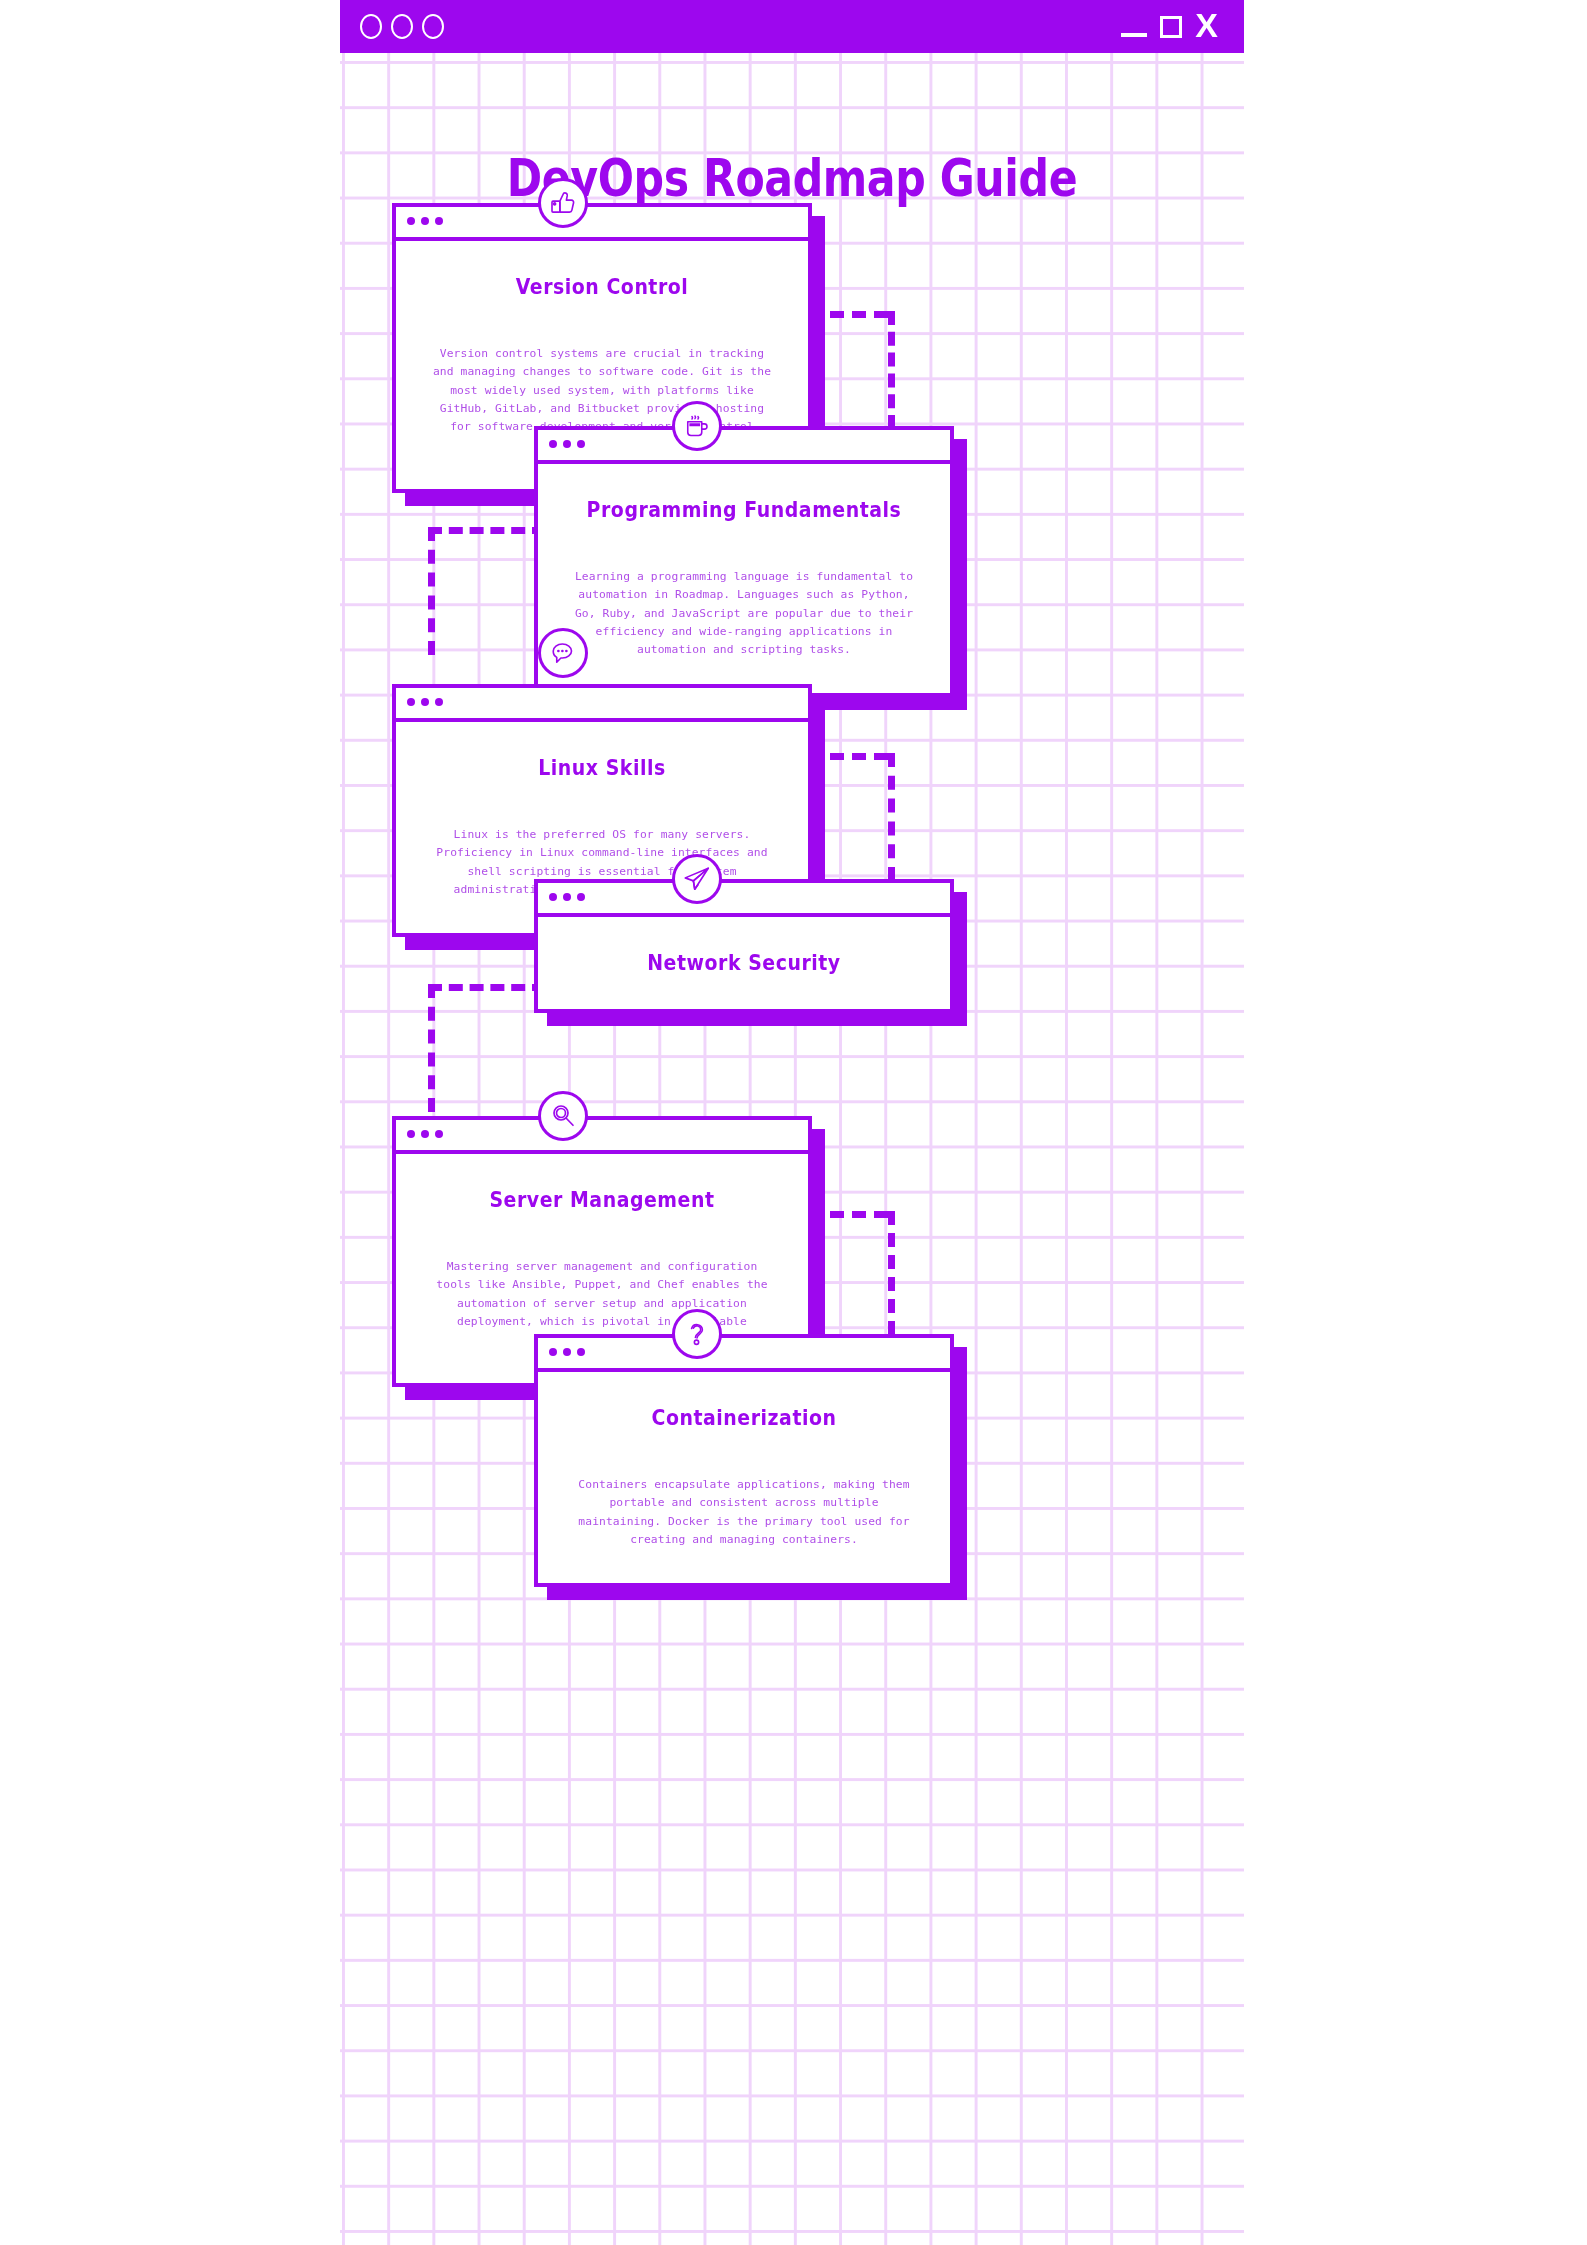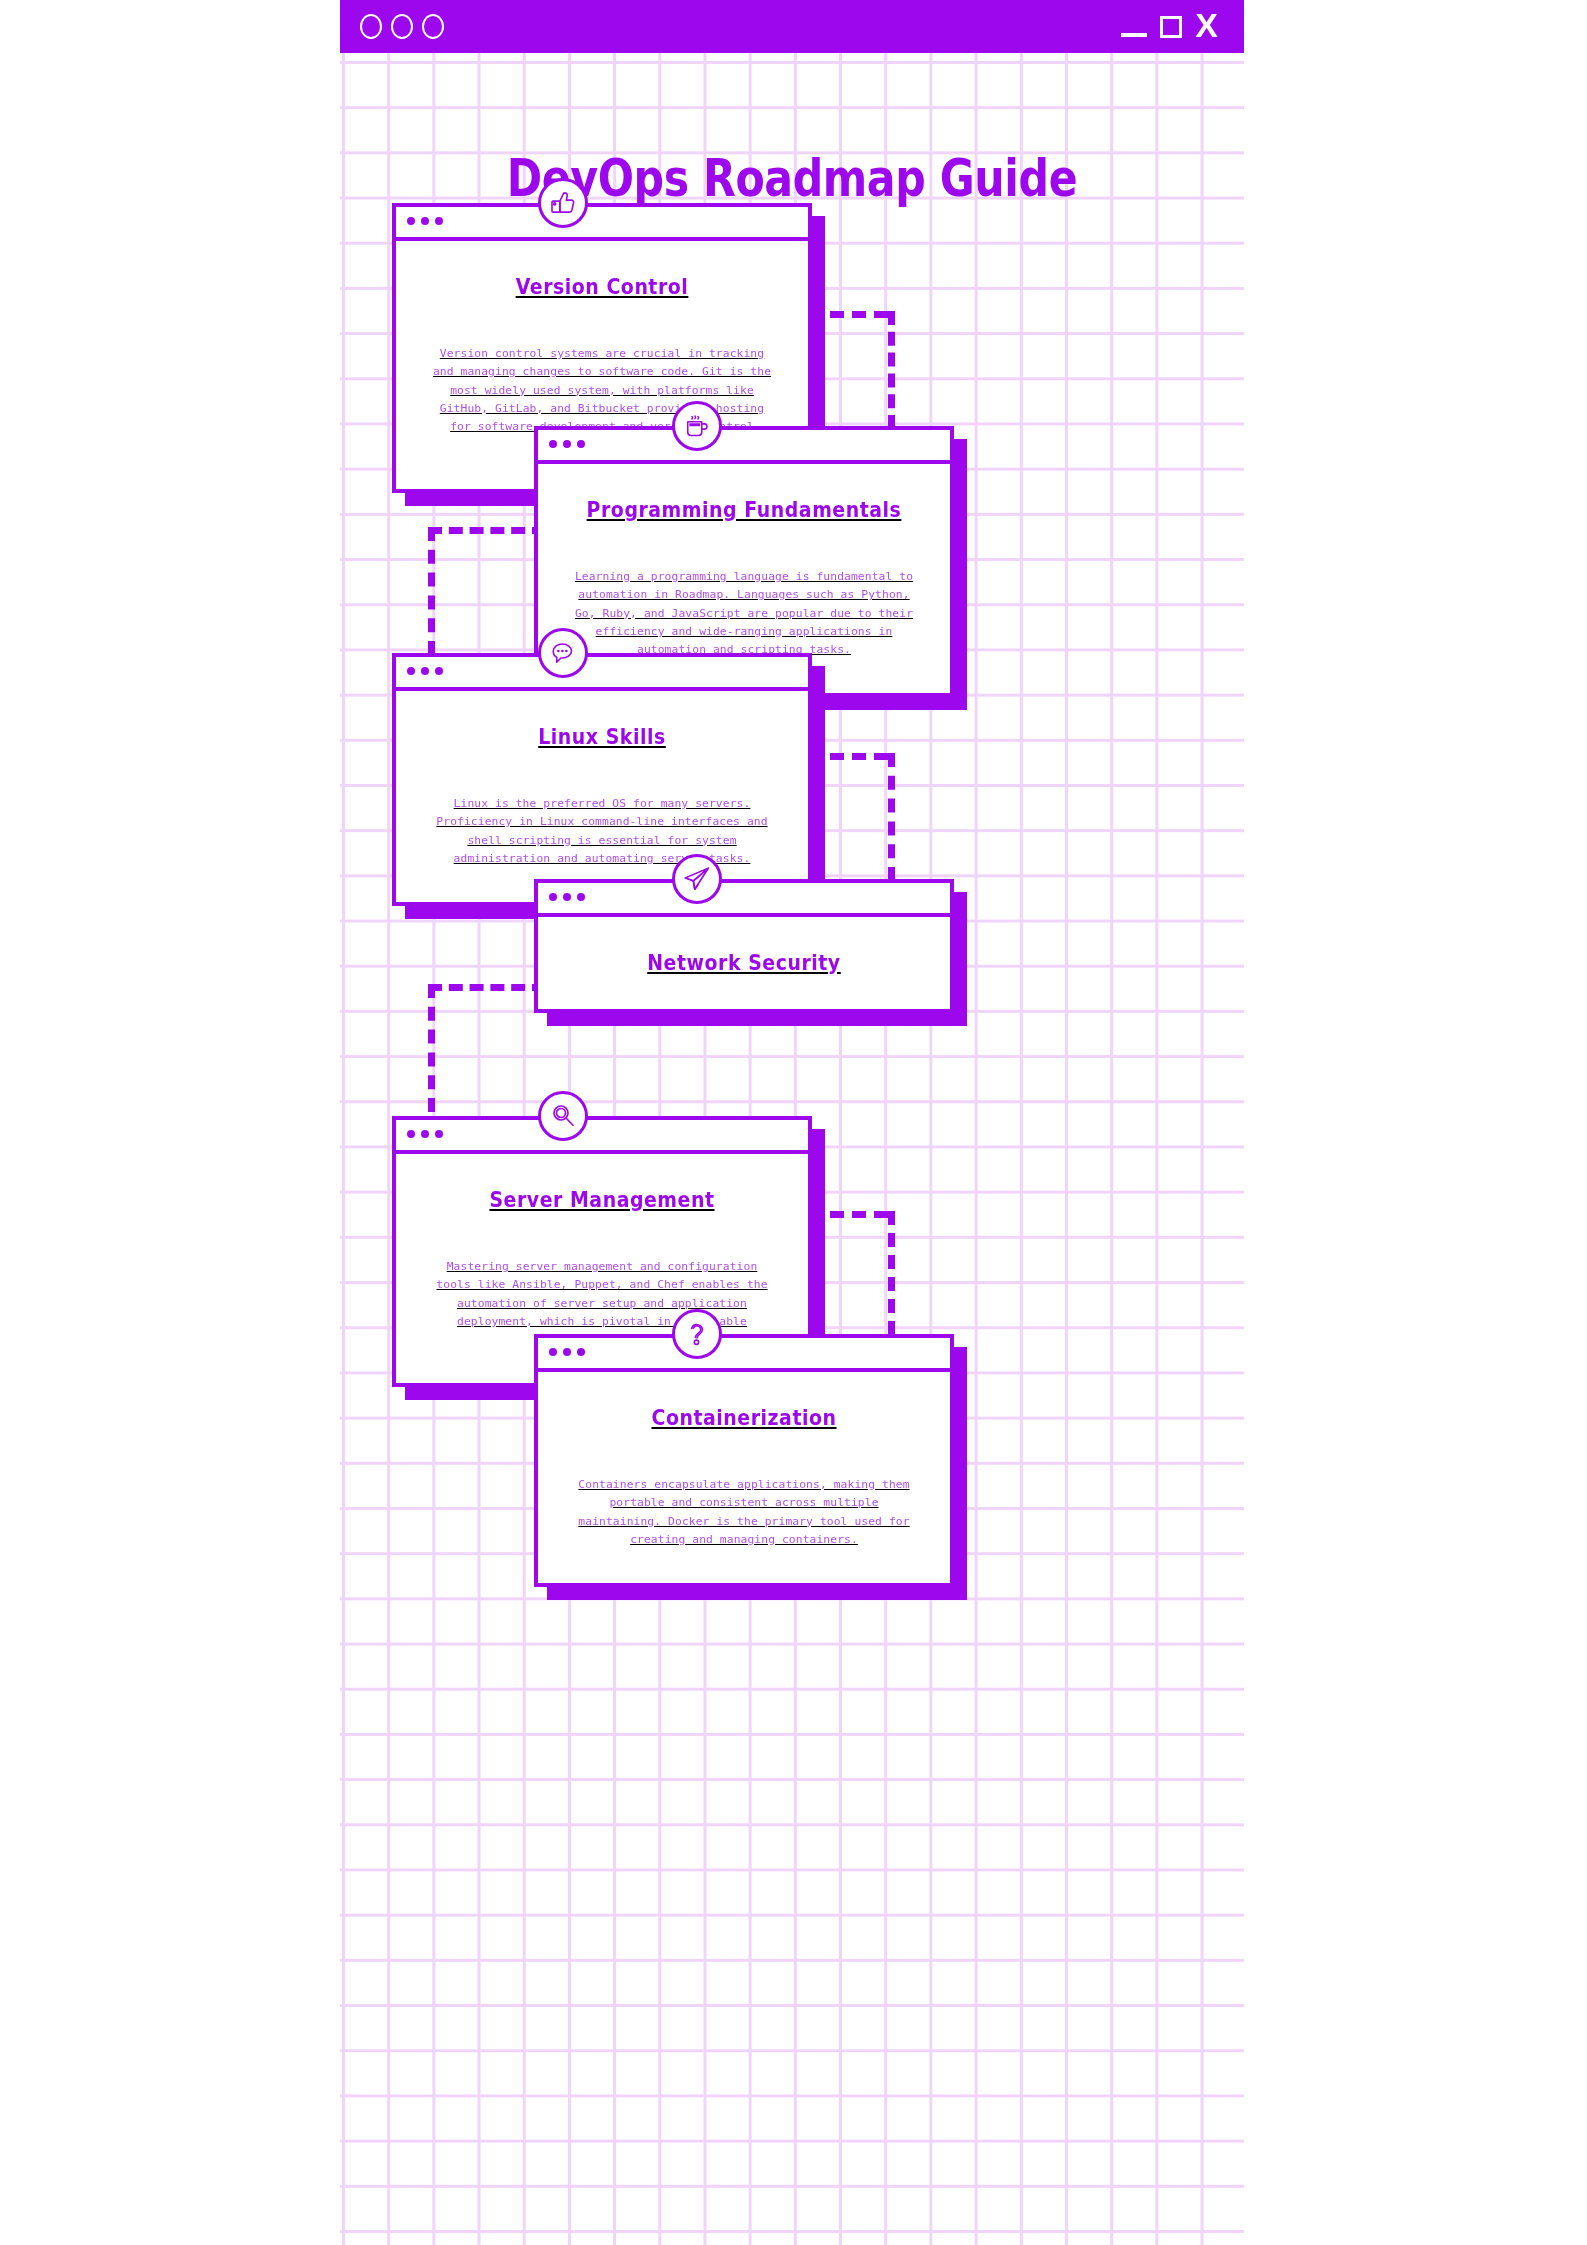--- a/index.html
+++ b/index.html
@@ -125,21 +125,20 @@
     gap: 6px;
   }
   .card-bar-dot {
     width: 8px; height: 8px;
     border-radius: 50%;
     background: #9D07EE;
   }
   .card-body {
     padding: 20px 22px 34px 22px;
     text-align: center;
-    text-decoration: underline;
   }
   .card-title {
     font-family: "DejaVu Sans", sans-serif;
     font-size: 21px;
     font-weight: bold;
     color: #9D07EE;
     letter-spacing: 0.6px;
     transform: scaleX(0.9);
     margin: 14px 0 0 0;
   }
@@ -256,21 +255,21 @@
     <svg width="30" height="30" viewBox="0 0 24 24" fill="none" stroke="#9D07EE" stroke-width="1.25" stroke-linecap="round" stroke-linejoin="round">
       <path d="M4.6 8.6 h11.2 v8.4 a2.6 2.6 0 0 1-2.6 2.6 H7.2 a2.6 2.6 0 0 1-2.6-2.6 Z"></path>
       <path d="M15.8 10.3 h2.1 a2.1 2.1 0 0 1 0 4.2 h-2.1"></path>
       <rect x="5.9" y="9.8" width="8.6" height="2.4" fill="#9D07EE" stroke="none"></rect>
       <path d="M8 6.4 q.9-1 0-2"></path>
       <path d="M10.4 6.1 q.9-1.1 0-2.1"></path>
       <path d="M12.8 6.4 q.9-1 0-2"></path>
     </svg>
   </div>
 
-  <div class="card" style="left:52px; top:653px;">
+  <div class="card" style="left:52px; top:684px;">
     <div class="card-bar">
       <div class="card-bar-dots">
         <div class="card-bar-dot"></div>
         <div class="card-bar-dot"></div>
         <div class="card-bar-dot"></div>
       </div>
     </div>
     <div class="card-body">
       <div class="card-title">Linux Skills</div>
       <div class="card-text">Linux is the preferred OS for many servers. Proficiency in Linux command-line interfaces and shell scripting is essential for system administration and automating server tasks.</div>

